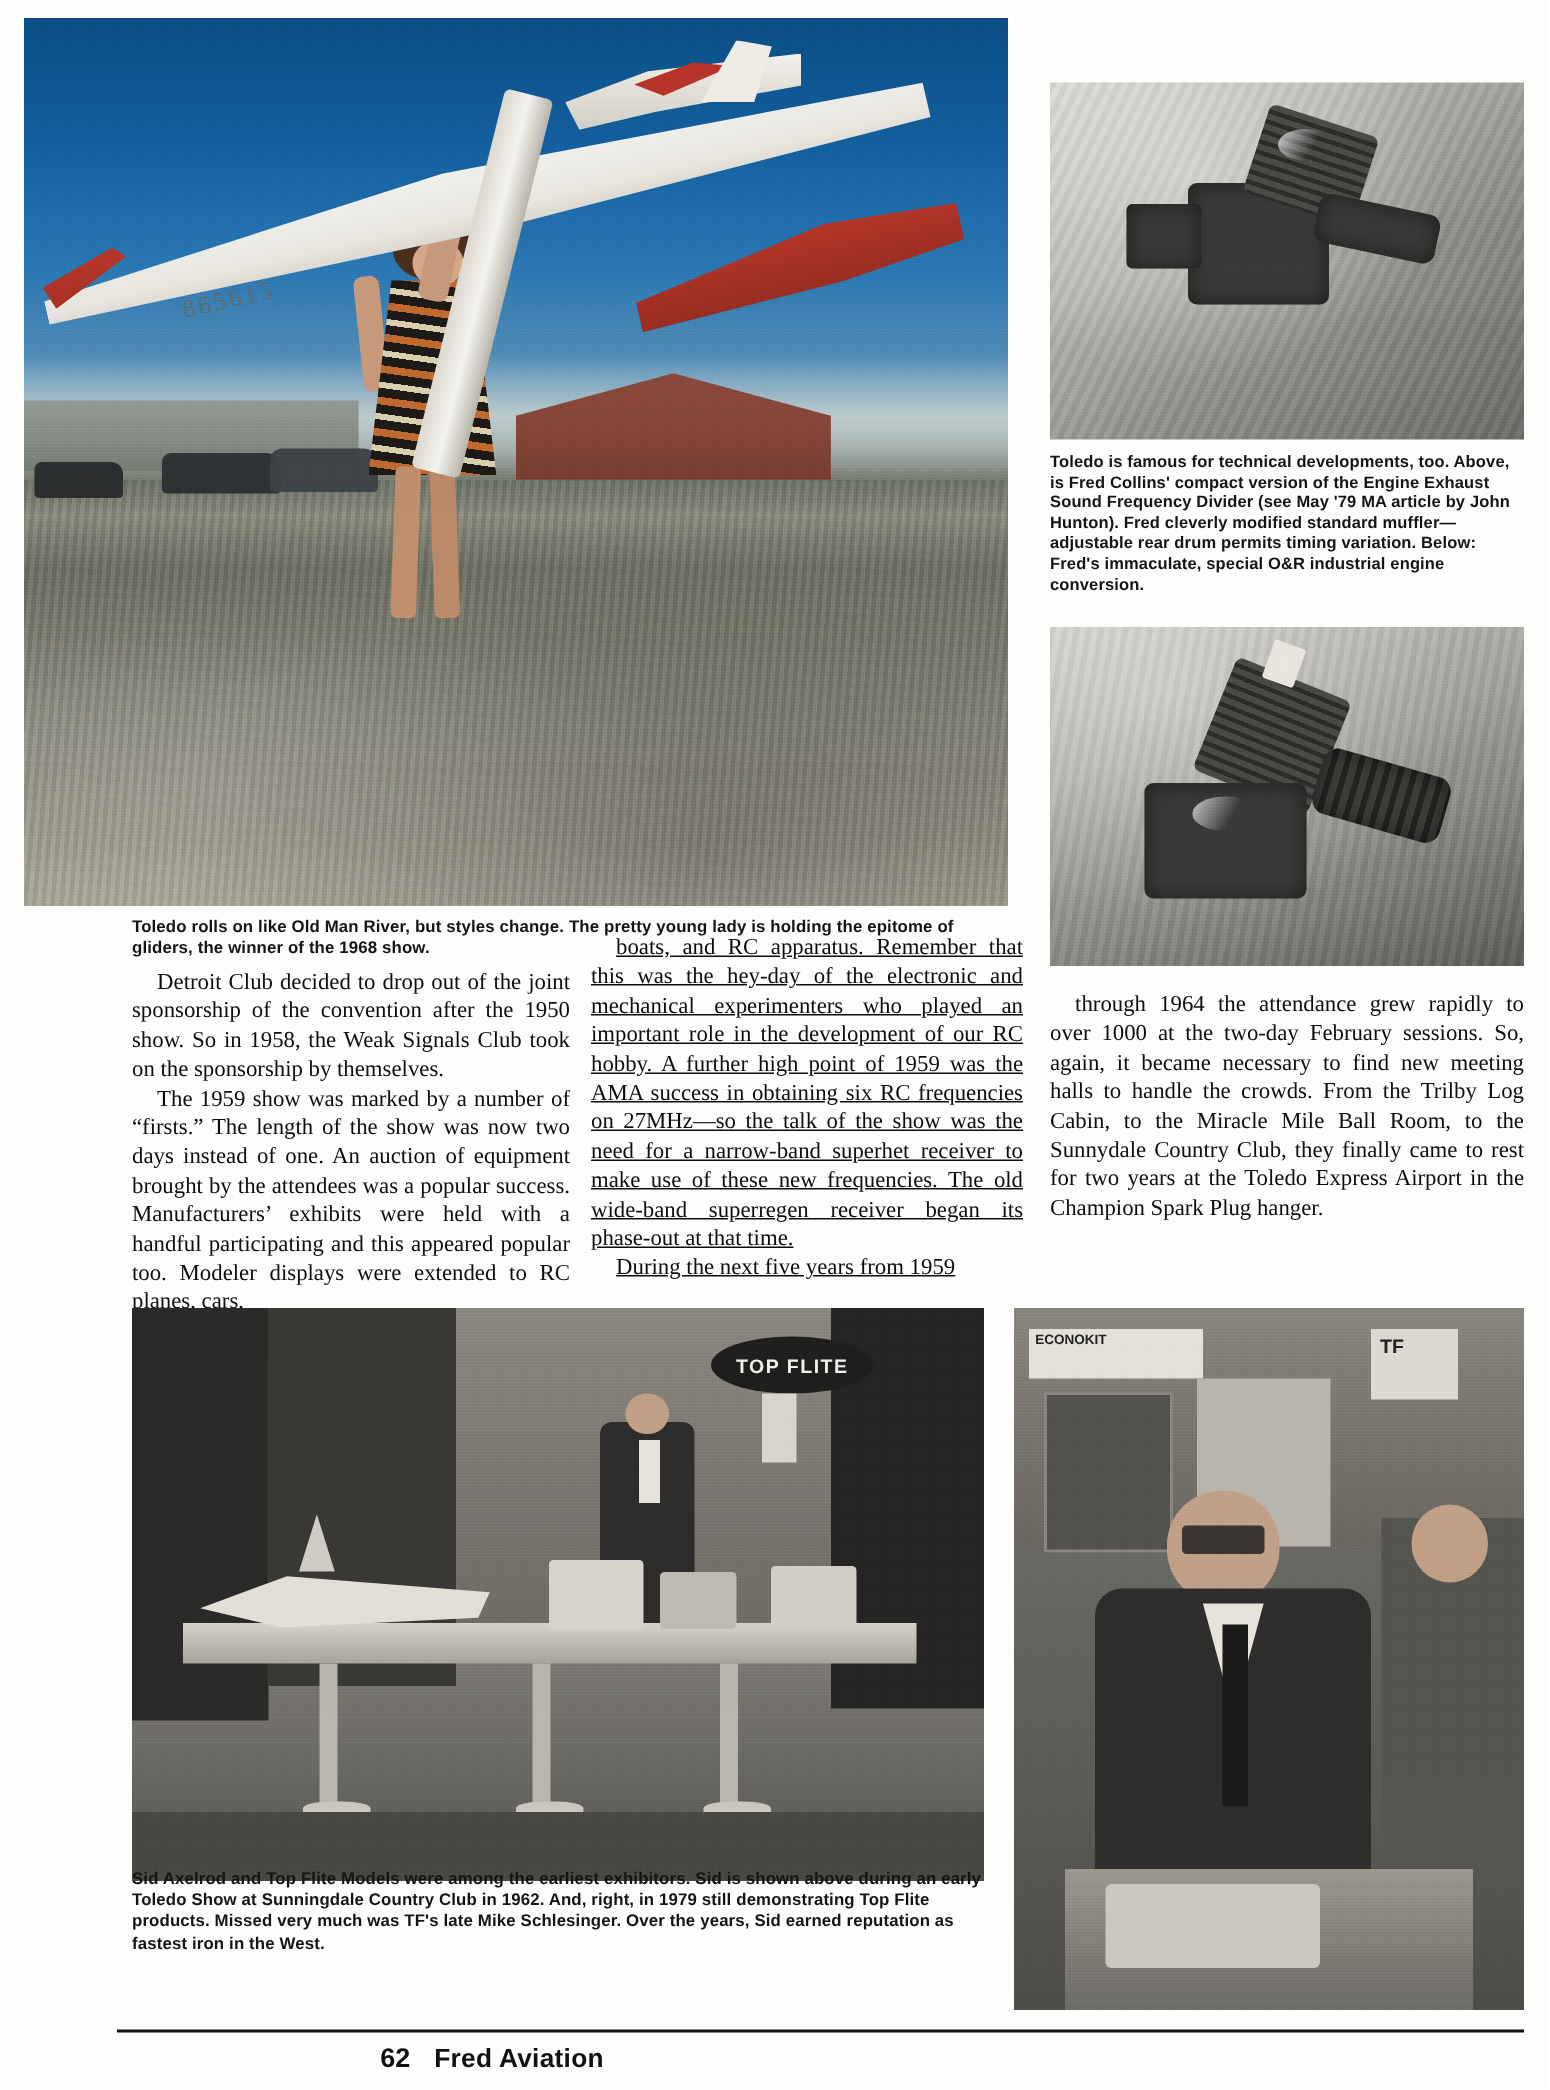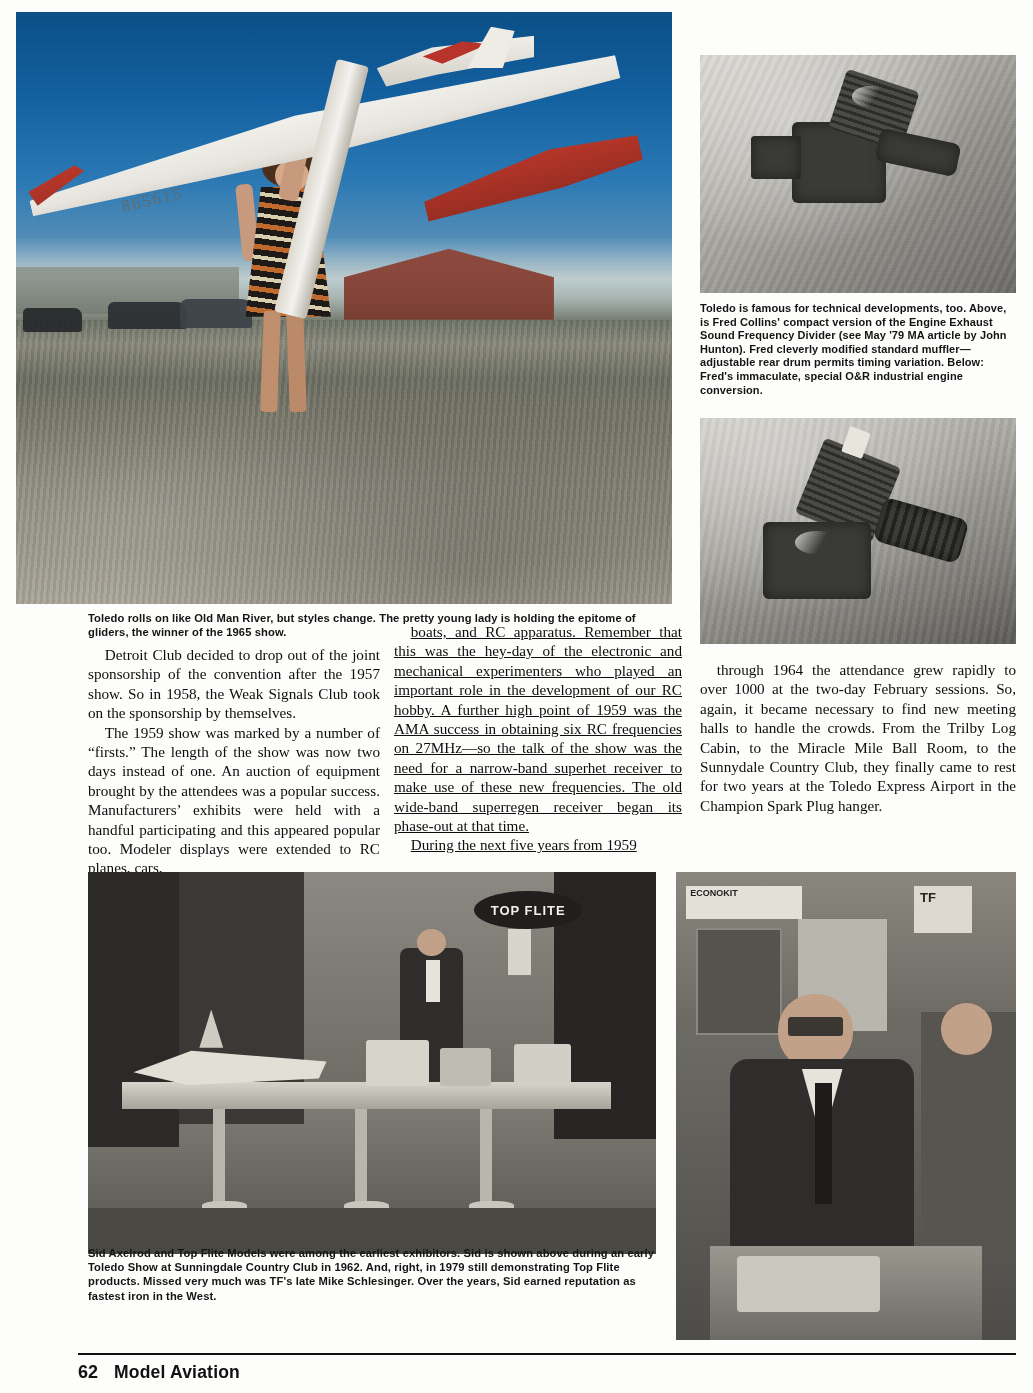--- a/index.html
+++ b/index.html
@@ -199,21 +199,21 @@
   .col p:first-child { text-indent: 1.1em; }
 
   
   #footer-rule {
     position: absolute; left: 78px; top: 1353px; width: 938px; height: 2px; background: #111;
   }
   #footer {
     position: absolute; left: 78px; top: 1362px; width: 500px;
     font-family: "Liberation Sans", sans-serif;
     font-size: 17.5px; font-weight: bold; color: #111;
-    display: flex; align-items: baseline; gap: 16px;
+    display: flex; align-items: baseline; gap: 16px; justify-content: center;
   }
   #footer .pg { font-size: 18px; }
   #footer .mag { font-weight: bold; letter-spacing: .2px; }
 </style>
 </head>
 <body>
 
 <div class="page">
 
   <div class="photo" id="photo-glider">
@@ -263,24 +263,24 @@
        radial-gradient(ellipse at 25% 20%, rgba(255,255,255,.3), rgba(255,255,255,0) 60%),
        repeating-linear-gradient(100deg, rgba(0,0,0,.05) 0 4px, rgba(255,255,255,.05) 4px 8px);"></div>
     <div class="eng-cyl" style="left:34%;top:14%;width:26%;height:36%;transform:rotate(22deg);"></div>
     <div class="eng-block" style="left:20%;top:46%;width:34%;height:34%;"></div>
     <div class="eng-block" style="left:56%;top:40%;width:28%;height:20%;border-radius:10px;transform:rotate(16deg);background:repeating-linear-gradient(to right,#3d3d3a 0 5px,#232321 5px 9px);"></div>
     <div style="position:absolute;left:46%;top:5%;width:7%;height:12%;background:#e8e5de;border-radius:2px;transform:rotate(20deg);"></div>
     <div class="eng-shine" style="left:30%;top:50%;width:14%;height:10%;"></div>
     <div class="grain"></div>
   </div>
 
-  <div class="caption" id="caption-glider">Toledo rolls on like Old Man River, but styles change. The pretty young lady is holding the epitome of gliders, the winner of the 1965 show.</div>
+  <div class="caption" id="caption-glider">Toledo rolls on like Old Man River, but styles change. The pretty young lady is holding the epitome of gliders, the winner of the 1968 show.</div>
 
   <div class="col" id="col-1">
-    <p>Detroit Club decided to drop out of the joint sponsorship of the convention after the 1957 show. So in 1958, the Weak Signals Club took on the sponsorship by themselves.</p>
+    <p>Detroit Club decided to drop out of the joint sponsorship of the convention after the 1950 show. So in 1958, the Weak Signals Club took on the sponsorship by themselves.</p>
     <p>The 1959 show was marked by a number of “firsts.” The length of the show was now two days instead of one. An auction of equipment brought by the attendees was a popular success. Manufacturers’ exhibits were held with a handful participating and this appeared popular too. Modeler displays were extended to RC planes, cars,</p>
   </div>
   <div class="col" id="col-2">
     <p>boats, and RC apparatus. Remember that this was the hey-day of the electronic and mechanical experimenters who played an important role in the development of our RC hobby. A further high point of 1959 was the AMA success in obtaining six RC frequencies on 27MHz—so the talk of the show was the need for a narrow-band superhet receiver to make use of these new frequencies. The old wide-band superregen receiver began its phase-out at that time.</p>
     <p>During the next five years from 1959</p>
   </div>
   <div class="col" id="col-3">
     <p>through 1964 the attendance grew rapidly to over 1000 at the two-day February sessions. So, again, it became necessary to find new meeting halls to handle the crowds. From the Trilby Log Cabin, to the Miracle Mile Ball Room, to the Sunnydale Country Club, they finally came to rest for two years at the Toledo Express Airport in the Champion Spark Plug hanger.</p>
   </div>
 
@@ -337,16 +337,16 @@
     <div style="position:absolute;left:10%;top:80%;width:80%;height:20%;background:linear-gradient(to bottom,#9a978f,#6d6b65);"></div>
     <div style="position:absolute;left:18%;top:82%;width:42%;height:12%;background:#cbc8c0;border-radius:4px;"></div>
     <div class="grain"></div>
   </div>
 
   <div class="caption" id="caption-booth">Sid Axelrod and Top Flite Models were among the earliest exhibitors. Sid is shown above during an early Toledo Show at Sunningdale Country Club in 1962. And, right, in 1979 still demonstrating Top Flite products. Missed very much was TF's late Mike Schlesinger. Over the years, Sid earned reputation as fastest iron in the West.</div>
 
   <div id="footer-rule"></div>
   <div id="footer">
     <span class="pg">62</span>
-    <span class="mag">Model Aviation</span>
+    <span class="mag">Fred Aviation</span>
   </div>
 
 </div>
 
 </body></html>

